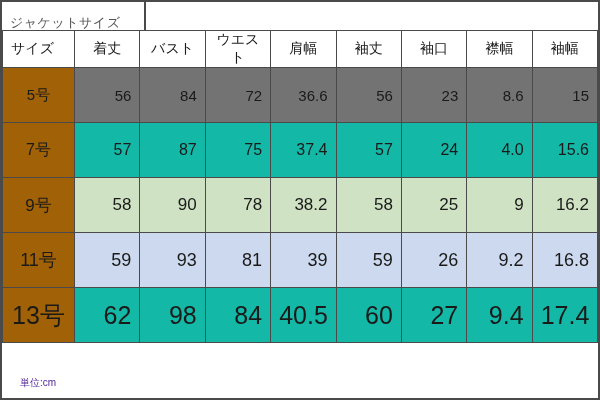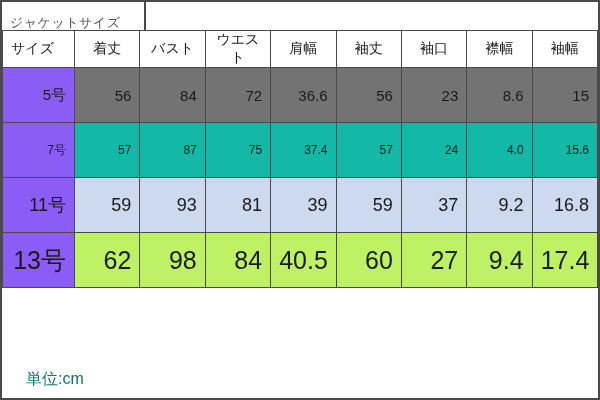--- a/index.html
+++ b/index.html
@@ -65,47 +65,47 @@
     width: 72px;
   }
   tr.head-row th.col-measure {
     text-align: center;
   }
   
   tr.data-row td {
     height: 55px;
   }
   td.row-label {
-    text-align: right;
-    background: #8b5cf6;
+    text-align: center;
+    background: #a16207;
     color: #1a1a1a;
   }
   td.value {
     text-align: right;
   }
   
   tr.r0 td.value { background: #737373; }
   tr.r1 td.value { background: #14b8a6; }
   tr.r2 td.value { background: #cfe3c4; }
   tr.r3 td.value { background: #ccd9ee; }
-  tr.r4 td.value { background: #bef264; }
+  tr.r4 td.value { background: #14b8a6; }
 
   
   tr.r0 td { font-size: 15px; }
-  tr.r1 td { font-size: 12px; }
+  tr.r1 td { font-size: 16px; }
   tr.r2 td { font-size: 17px; }
   tr.r3 td { font-size: 18px; }
   tr.r4 td { font-size: 25px; }
 
   .footnote {
     position: absolute;
-    left: 24px;
+    left: 18px;
     bottom: 8px;
-    font-size: 16px;
-    color: #0f766e;
+    font-size: 10px;
+    color: #4c1d95;
   }
 </style>
 </head>
 <body>
 
 <div class="page">
 
   <div class="title-cell">
     <span>ジャケットサイズ</span>
   </div>
@@ -140,28 +140,39 @@
         <td class="row-label">7号</td>
         <td class="value">57</td>
         <td class="value">87</td>
         <td class="value">75</td>
         <td class="value">37.4</td>
         <td class="value">57</td>
         <td class="value">24</td>
         <td class="value">4.0</td>
         <td class="value">15.6</td>
       </tr>
+      <tr class="data-row r2">
+        <td class="row-label">9号</td>
+        <td class="value">58</td>
+        <td class="value">90</td>
+        <td class="value">78</td>
+        <td class="value">38.2</td>
+        <td class="value">58</td>
+        <td class="value">25</td>
+        <td class="value">9</td>
+        <td class="value">16.2</td>
+      </tr>
       <tr class="data-row r3">
         <td class="row-label">11号</td>
         <td class="value">59</td>
         <td class="value">93</td>
         <td class="value">81</td>
         <td class="value">39</td>
         <td class="value">59</td>
-        <td class="value">37</td>
+        <td class="value">26</td>
         <td class="value">9.2</td>
         <td class="value">16.8</td>
       </tr>
       <tr class="data-row r4">
         <td class="row-label">13号</td>
         <td class="value">62</td>
         <td class="value">98</td>
         <td class="value">84</td>
         <td class="value">40.5</td>
         <td class="value">60</td>

